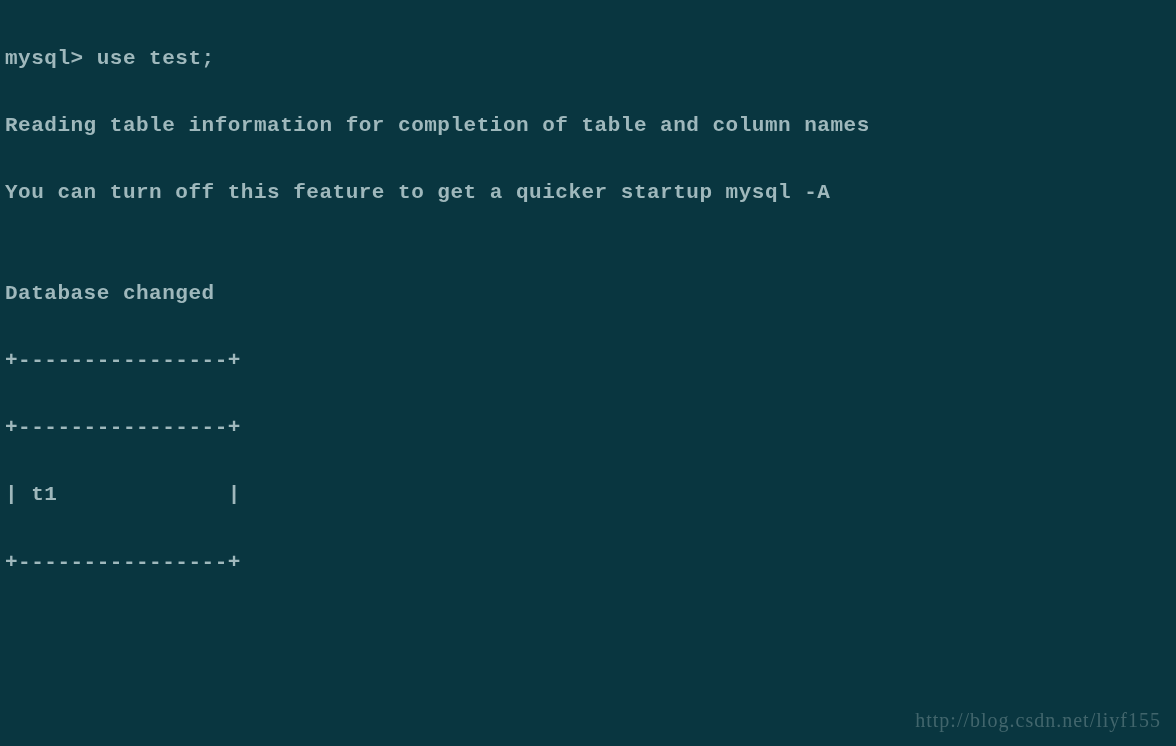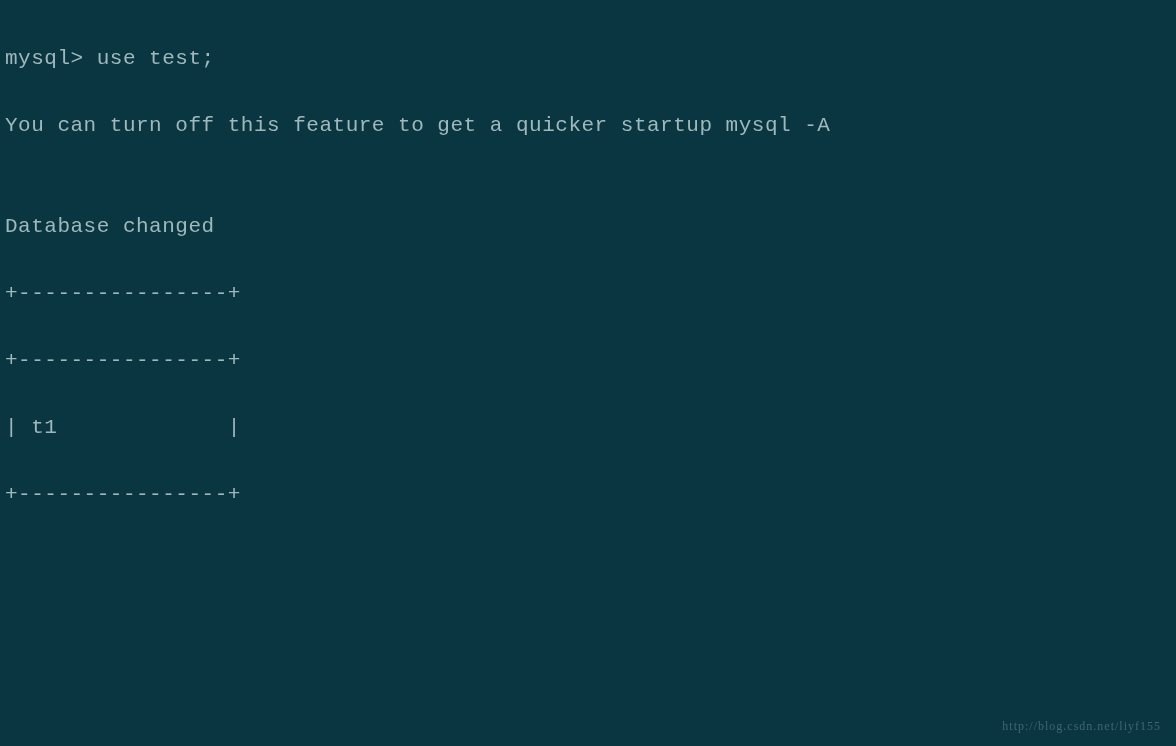--- a/index.html
+++ b/index.html
@@ -18,37 +18,39 @@
       height: 746px;
       overflow: hidden;
       position: relative;
       letter-spacing: 0.5px;
     }
     .terminal {
       white-space: pre;
     }
     .line {
       display: block;
+      font-weight: bold;
     }
     .watermark {
       position: absolute;
       bottom: 10px;
       right: 15px;
-      font-size: 12px;
+      font-size: 20px;
       color: #5a7a7f;
       opacity: 0.7;
       font-family: 'SimSun', serif;
       letter-spacing: 1px;
     }
   </style>
 </head>
 <body>
 
 <div class="terminal">
 <span class="line">mysql&gt; use test;</span>
+<span class="line">Reading table information for completion of table and column names</span>
 <span class="line">You can turn off this feature to get a quicker startup mysql -A</span>
 <span class="line"></span>
 <span class="line">Database changed</span>
 <span class="line">+----------------+</span>
 <span class="line">+----------------+</span>
 <span class="line">| t1             |</span>
 <span class="line">+----------------+</span>
 
 <span class="line"></span>
 

